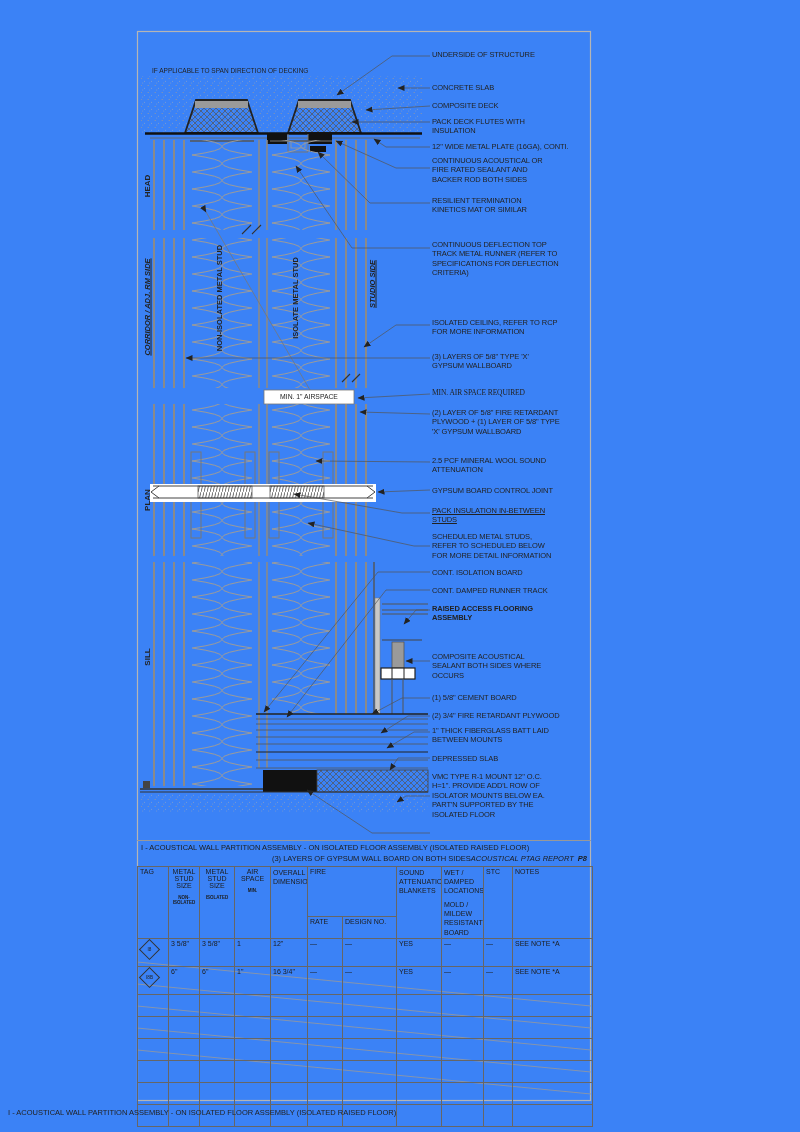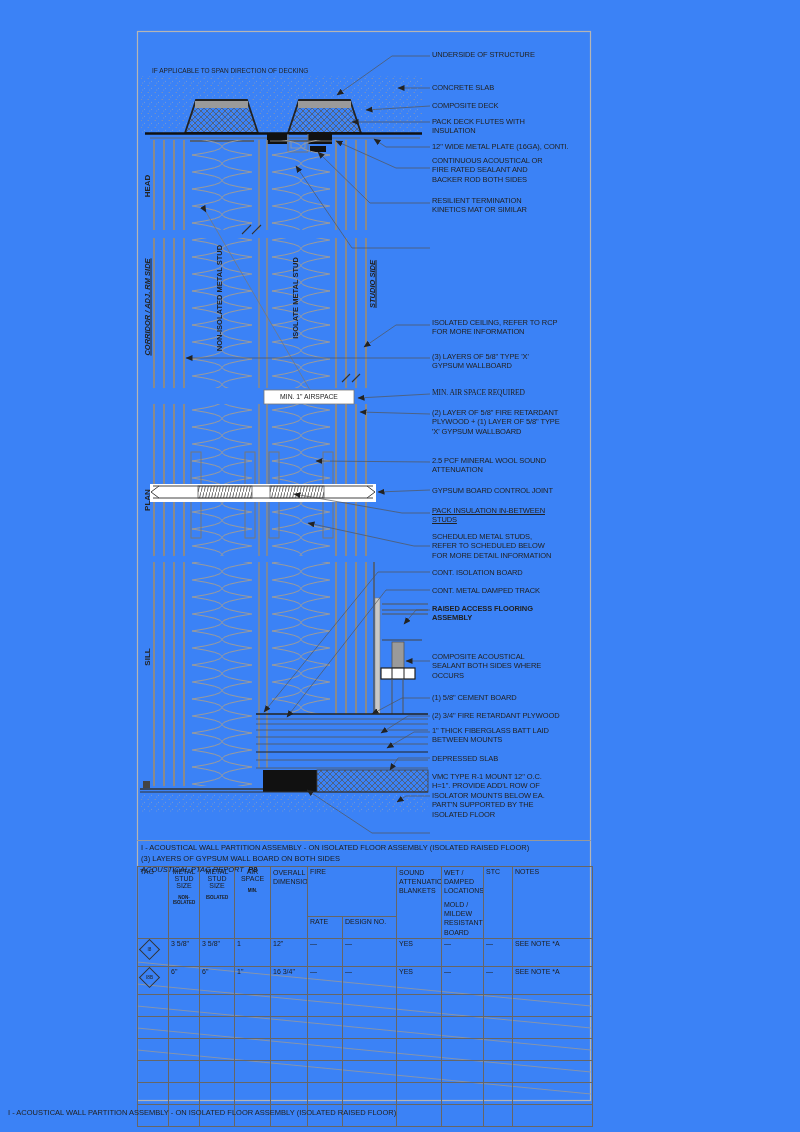--- a/index.html
+++ b/index.html
@@ -7,21 +7,21 @@
         font-family:"Liberation Sans",sans-serif;color:#1c1c1c;}
   svg{position:absolute;left:0;top:0;z-index:0;}
   .ann{position:absolute;z-index:2;font-size:7.5px;line-height:1.25;letter-spacing:-0.1px;color:#222;}
   .vlab{position:absolute;z-index:2;transform:translate(-50%,-50%) rotate(-90deg);
         white-space:nowrap;font-weight:bold;font-size:8px;color:#222;}
   .vlab.it{font-style:italic;text-decoration:underline;font-size:7.5px;}
   .note{position:absolute;z-index:2;font-size:6.5px;color:#222;}
   .airbox{position:absolute;z-index:3;font-size:6.8px;color:#222;text-align:center;}
   .titleblk{position:absolute;z-index:2;left:137px;top:840px;width:454px;height:26px;
             border-top:1px solid #999;font-size:7.5px;line-height:1.45;box-sizing:border-box;padding:2px 4px 0 4px;}
-  .titleblk .l2{display:flex;justify-content:flex-end;flex-direction:column;}
+  .titleblk .l2{display:flex;justify-content:flex-end;}
   .titleblk .rep{font-style:italic;}
   .titleblk .repid{font-style:italic;font-weight:bold;margin-left:4px;}
   table.sched{position:absolute;z-index:2;left:137px;top:866px;width:455px;border-collapse:collapse;
               table-layout:fixed;background:transparent;}
   table.sched th,table.sched td{border:0.8px solid #666;padding:1px 2px;font-weight:normal;
               font-size:7px;vertical-align:top;text-align:left;overflow:hidden;background:transparent;}
   tr.h1{height:32px;} tr.h2{height:14px;} tr.dr{height:28px;} tr.er{height:22px;}
   .hc{text-align:center !important;}
   .sub{font-size:4.5px;font-weight:bold;margin-top:6px;}
   .tiny{font-size:4.5px;line-height:1.3;}
@@ -206,30 +206,31 @@
 <div class="vlab" style="left:295px;top:298px;font-size:7.5px;">ISOLATE METAL STUD</div>
 <div class="vlab it" style="left:372px;top:284px;">STUDIO SIDE</div>
 
 <div class="ann" style="left:432px;top:50px;width:158px;">UNDERSIDE OF STRUCTURE</div>
 <div class="ann" style="left:432px;top:83px;width:158px;">CONCRETE SLAB</div>
 <div class="ann" style="left:432px;top:101px;width:158px;">COMPOSITE DECK</div>
 <div class="ann" style="left:432px;top:117px;width:120px;">PACK DECK FLUTES WITH INSULATION</div>
 <div class="ann" style="left:432px;top:142px;width:158px;">12" WIDE METAL PLATE (16GA), CONTI.</div>
 <div class="ann" style="left:432px;top:156px;width:125px;">CONTINUOUS ACOUSTICAL OR FIRE RATED SEALANT AND BACKER ROD BOTH SIDES</div>
 <div class="ann" style="left:432px;top:196px;width:120px;">RESILIENT TERMINATION KINETICS MAT OR SIMILAR</div>
+<div class="ann" style="left:432px;top:240px;width:140px;">CONTINUOUS DEFLECTION TOP TRACK METAL RUNNER (REFER TO SPECIFICATIONS FOR DEFLECTION CRITERIA)</div>
 <div class="ann" style="left:432px;top:318px;width:135px;">ISOLATED CEILING, REFER TO RCP FOR MORE INFORMATION</div>
 <div class="ann" style="left:432px;top:352px;width:120px;">(3) LAYERS OF 5/8" TYPE 'X' GYPSUM WALLBOARD</div>
 <div class="ann" style="left:432px;top:388px;width:158px;font-family:Liberation Serif, serif;">MIN. AIR SPACE REQUIRED</div>
 <div class="ann" style="left:432px;top:408px;width:135px;">(2) LAYER OF 5/8" FIRE RETARDANT PLYWOOD + (1) LAYER OF 5/8" TYPE 'X' GYPSUM WALLBOARD</div>
 <div class="ann" style="left:432px;top:456px;width:120px;">2.5 PCF MINERAL WOOL SOUND ATTENUATION</div>
 <div class="ann" style="left:432px;top:486px;width:158px;">GYPSUM BOARD CONTROL JOINT</div>
 <div class="ann" style="left:432px;top:506px;width:125px;text-decoration:underline;">PACK INSULATION IN-BETWEEN STUDS</div>
 <div class="ann" style="left:432px;top:532px;width:125px;">SCHEDULED METAL STUDS, REFER TO SCHEDULED BELOW FOR MORE DETAIL INFORMATION</div>
 <div class="ann" style="left:432px;top:568px;width:158px;">CONT. ISOLATION BOARD</div>
-<div class="ann" style="left:432px;top:586px;width:158px;">CONT. METAL DAMPED TRACK</div>
+<div class="ann" style="left:432px;top:586px;width:158px;">CONT. DAMPED RUNNER TRACK</div>
 <div class="ann" style="left:432px;top:604px;width:115px;font-weight:bold;">RAISED ACCESS FLOORING ASSEMBLY</div>
 <div class="ann" style="left:432px;top:652px;width:125px;">COMPOSITE ACOUSTICAL SEALANT BOTH SIDES WHERE OCCURS</div>
 <div class="ann" style="left:432px;top:693px;width:158px;">(1) 5/8" CEMENT BOARD</div>
 <div class="ann" style="left:432px;top:711px;width:158px;">(2) 3/4" FIRE RETARDANT PLYWOOD</div>
 <div class="ann" style="left:432px;top:726px;width:125px;">1" THICK FIBERGLASS BATT LAID BETWEEN MOUNTS</div>
 <div class="ann" style="left:432px;top:754px;width:158px;">DEPRESSED SLAB</div>
 <div class="ann" style="left:432px;top:772px;width:128px;">VMC TYPE R-1 MOUNT 12" O.C. H=1". PROVIDE ADD'L ROW OF ISOLATOR MOUNTS BELOW EA. PART'N SUPPORTED BY THE ISOLATED FLOOR</div>
 
 <div class="titleblk">
   <div>I - ACOUSTICAL WALL PARTITION ASSEMBLY - ON ISOLATED FLOOR ASSEMBLY (ISOLATED RAISED FLOOR)</div>

